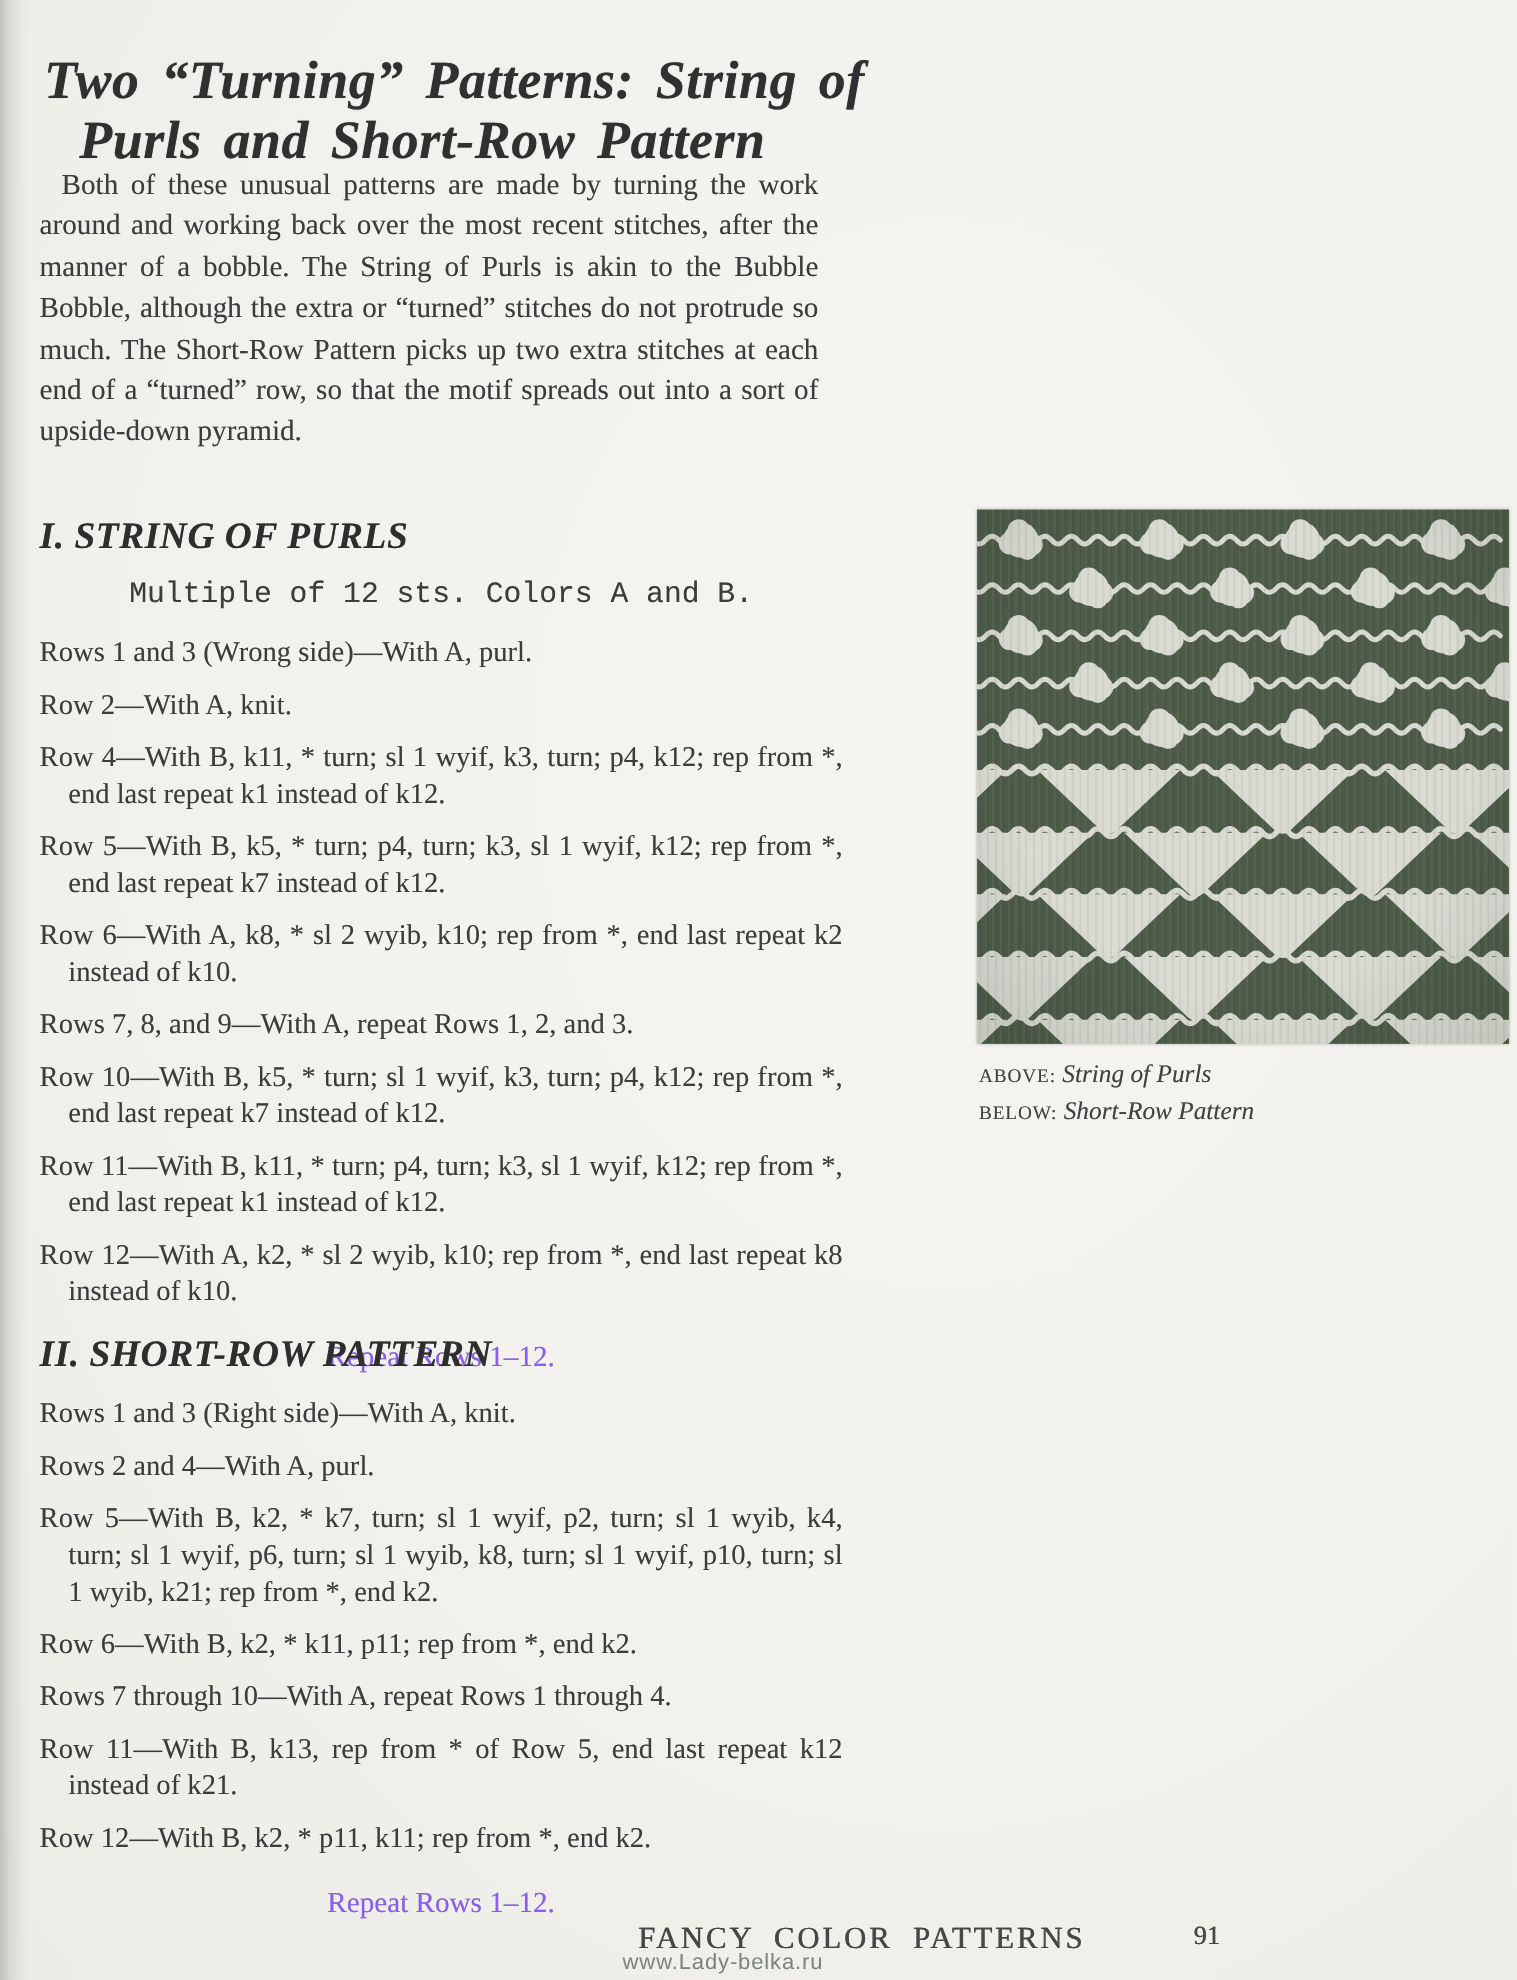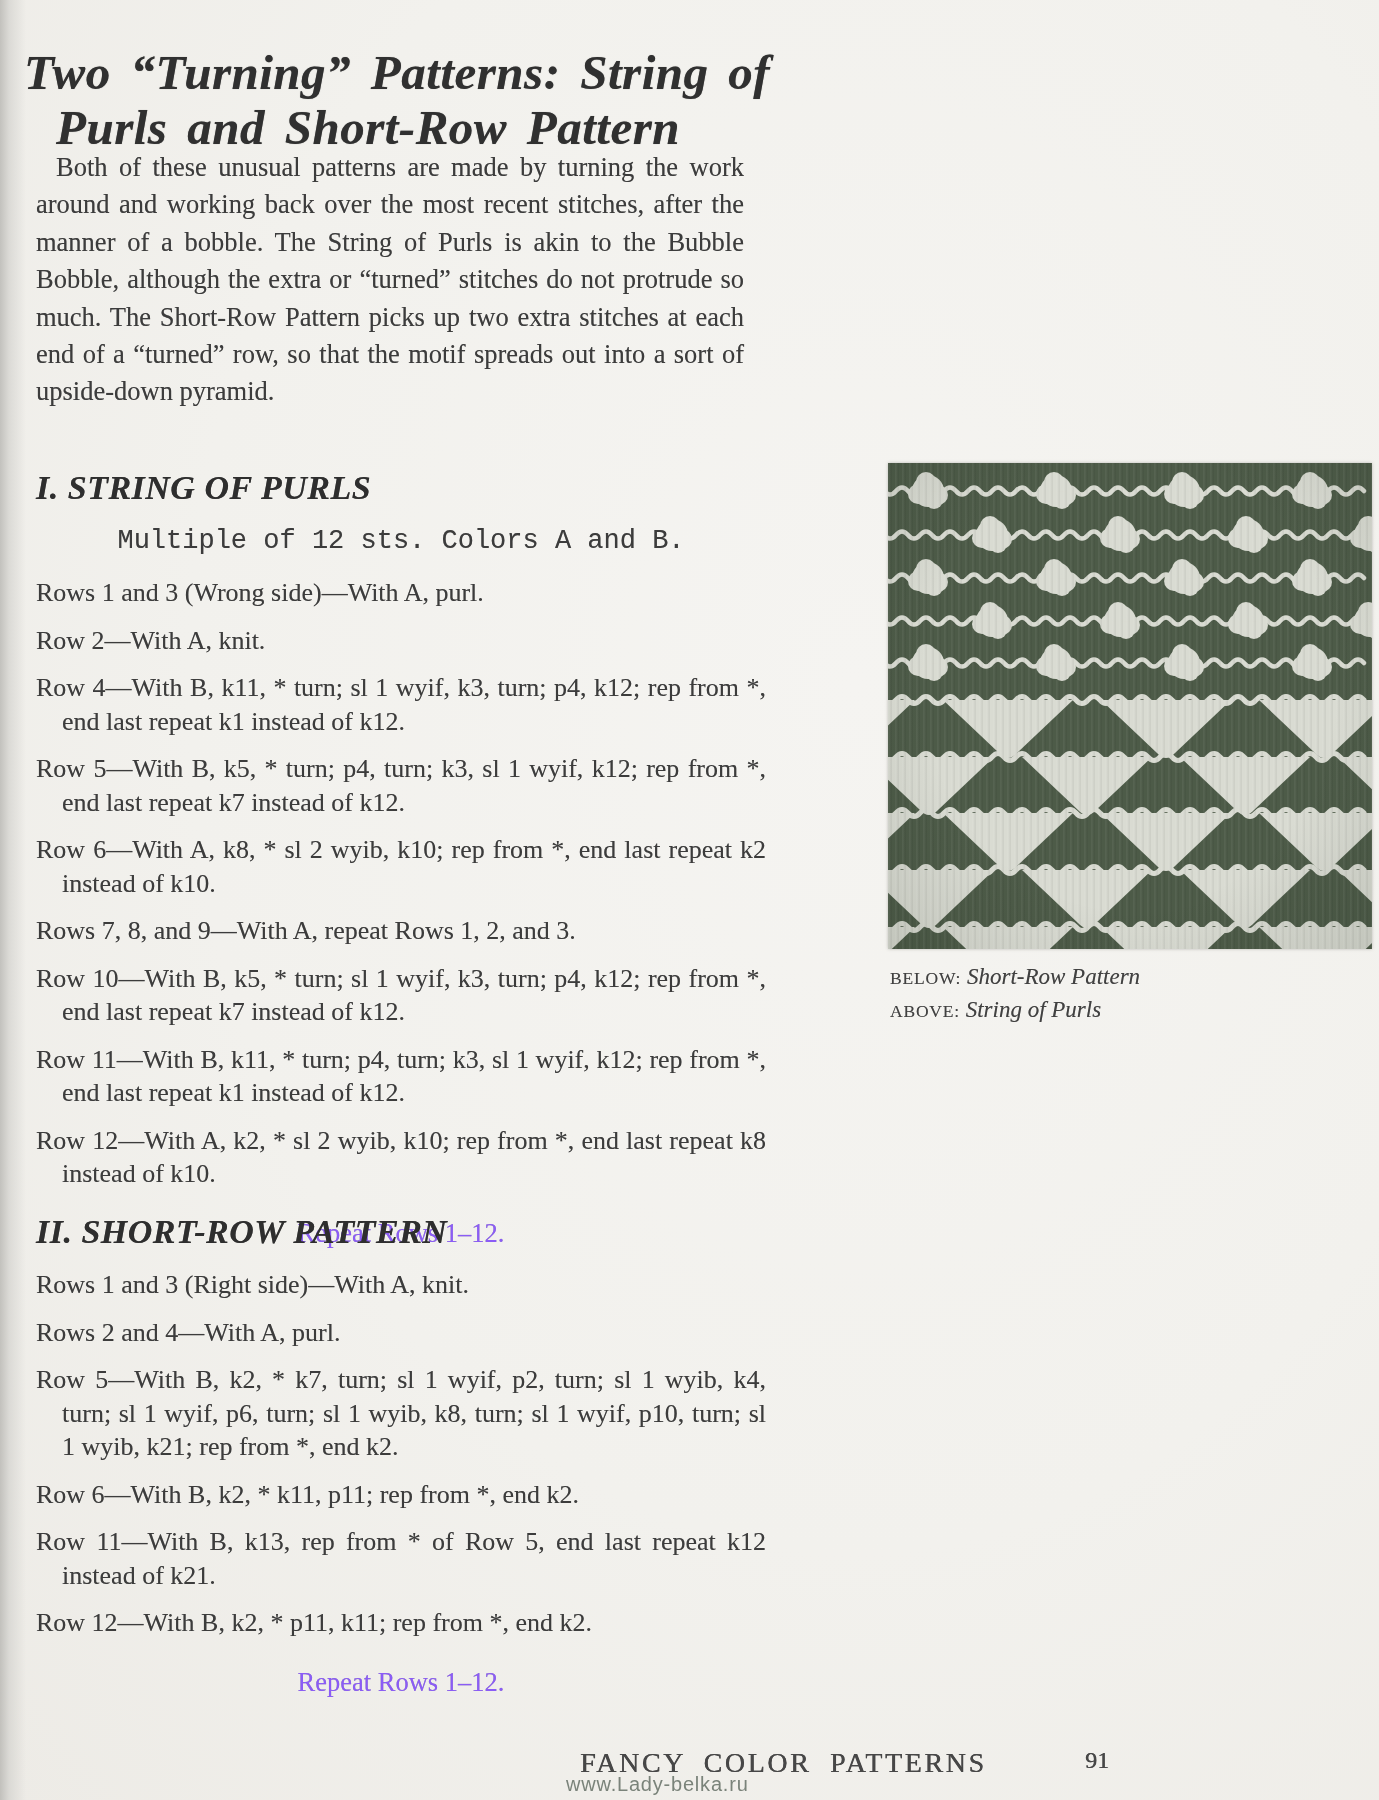--- a/index.html
+++ b/index.html
@@ -8,21 +8,21 @@
     background:radial-gradient(ellipse at 62% 38%, #f5f4f1 0%, #f2f1ed 55%, #edebe6 100%);
     font-family:"Liberation Serif", serif;
     color:#3d3d3d;
   }
   .gutter{
     position:absolute;left:0;top:0;bottom:0;width:26px;
     background:linear-gradient(90deg,#b7b6b2 0%,#d6d5d1 35%,rgba(230,229,225,0) 100%);
     opacity:.8;
   }
   .title{
-    position:absolute;left:24px;top:12px;width:760px;
+    position:absolute;left:40px;top:12px;width:760px;
     font-style:italic;font-weight:700;
     font-size:49px;line-height:55px;letter-spacing:.5px;word-spacing:7px;
     color:#303030;text-shadow:0 0 .7px rgba(40,40,40,.65);
   }
   .title .l2{padding-left:32px;}
   .intro{
     position:absolute;left:36px;top:149px;width:708px;margin:0;
     font-size:26.5px;line-height:37.4px;text-align:justify;text-indent:20px;
     color:#3c3c3c;text-shadow:0 0 .5px rgba(60,60,60,.45);
   }
@@ -109,20 +109,21 @@
   <div class="sec-repeat">Repeat Rows 1–12.</div>
 </div>
 
 <div class="section sec2">
   <h2 class="sec-heading">II. SHORT-ROW PATTERN</h2>
   <div class="irows">
       <div class="irow">Rows 1 and 3 (Right side)—With A, knit.</div>
       <div class="irow">Rows 2 and 4—With A, purl.</div>
       <div class="irow">Row 5—With B, k2, * k7, turn; sl 1 wyif, p2, turn; sl 1 wyib, k4, turn; sl 1 wyif, p6, turn; sl 1 wyib, k8, turn; sl 1 wyif, p10, turn; sl 1 wyib, k21; rep from *, end k2.</div>
       <div class="irow">Row 6—With B, k2, * k11, p11; rep from *, end k2.</div>
+      <div class="irow">Rows 7 through 10—With A, repeat Rows 1 through 4.</div>
       <div class="irow">Row 11—With B, k13, rep from * of Row 5, end last repeat k12 instead of k21.</div>
       <div class="irow">Row 12—With B, k2, * p11, k11; rep from *, end k2.</div>
     </div>
   <div class="sec-repeat">Repeat Rows 1–12.</div>
 </div>
 
 <div class="swatch">
   <svg viewBox="0 0 484 486" width="484" height="486" xmlns="http://www.w3.org/2000/svg">
     <rect width="484" height="486" fill="#4d5b48"></rect>
     <defs>
@@ -194,24 +195,24 @@
       <use href="#tri" transform="translate(-103 464)"></use>
         <use href="#tri" transform="translate(55 464)"></use>
         <use href="#tri" transform="translate(213 464)"></use>
         <use href="#tri" transform="translate(371 464)"></use>
     </g>
   </svg>
 </div>
 
 <div class="caption">
   <div>
+    <span class="cap-label">ABOVE:</span>
+    <span class="cap-title">String of Purls</span>
+  </div>
+  <div>
     <span class="cap-label">BELOW:</span>
     <span class="cap-title">Short-Row Pattern</span>
   </div>
-  <div>
-    <span class="cap-label">ABOVE:</span>
-    <span class="cap-title">String of Purls</span>
-  </div>
 </div>
 
 <div class="watermark">www.Lady-belka.ru</div>
 <div class="footer-title">FANCY COLOR PATTERNS</div>
 <div class="footer-page">91</div>
 
 </body></html>

